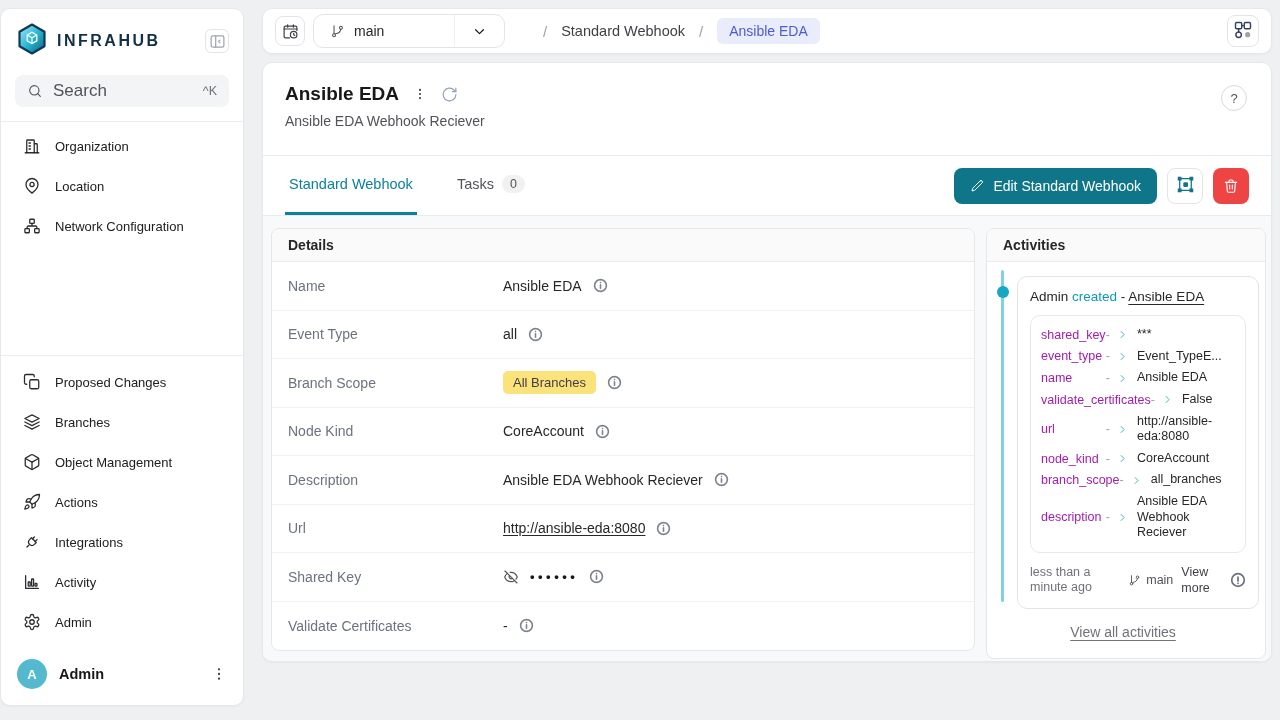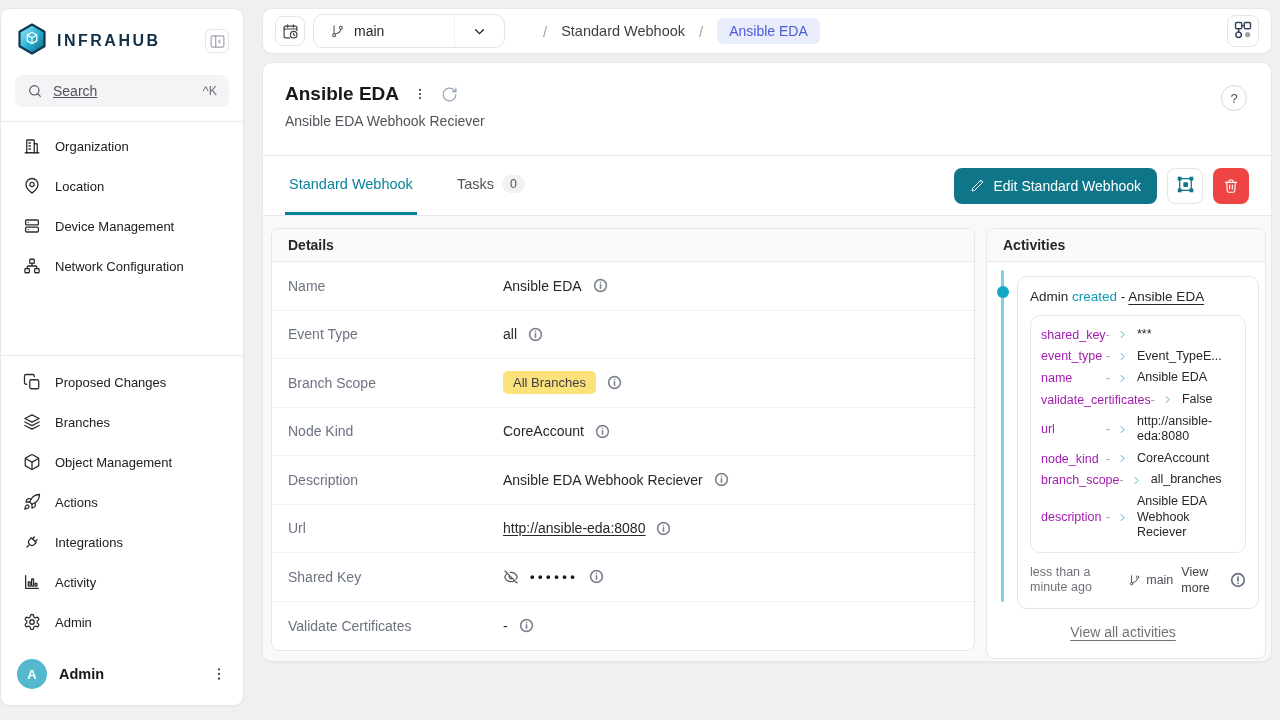--- a/index.html
+++ b/index.html
@@ -12,21 +12,21 @@
   }
   .card { background:#fff; border:1px solid #e7e8ea; border-radius:10px; box-shadow:0 1px 2px rgba(16,24,40,.04); }
   .ic { display:block; fill:none; stroke:currentColor; stroke-width:1.7; stroke-linecap:round; stroke-linejoin:round; }
 
   
   .sidebar { position:absolute; left:0; top:8px; width:244px; height:698px; display:flex; flex-direction:column; }
   .logo-row { display:flex; align-items:center; padding:14px 14px 12px 16px; }
   .logo-name { margin-left:10px; font-size:16px; font-weight:800; letter-spacing:2.5px; color:#123147; flex:1; }
   .collapse-btn { width:24px; height:24px; border:1px solid #e4e4e7; border-radius:6px; background:#fff; color:#9ca3af; display:flex; align-items:center; justify-content:center; cursor:pointer; }
   .search-box { margin:4px 14px 14px; height:32px; background:#f3f4f5; border-radius:8px; display:flex; align-items:center; padding:0 12px; gap:10px; color:#52525b; cursor:pointer; }
-  .search-text { flex:1; font-size:14px; color:#52525b;text-decoration:underline; }
+  .search-text { flex:1; font-size:17px; color:#52525b; }
   .search-kbd { font-size:12.5px; color:#71717a; }
   .menu-wrap-top { border-top:1px solid #ebecee; height:234px; overflow:hidden; padding:4px 12px 0; }
   .menu-wrap-bottom { border-top:1px solid #ebecee; padding:6px 12px 0; flex:1; }
   .mi { display:flex; align-items:center; gap:14px; height:40px; padding:0 10px; border-radius:8px; color:#202024; cursor:pointer; }
   .mi-ic { color:#2b2b30; display:flex; }
   .mi-label { font-size:13px; }
   .user-row { display:flex; align-items:center; gap:12px; padding:12px 16px 16px; }
   .avatar { width:30px; height:30px; border-radius:50%; background:#54b8ce; color:#fff; font-size:13px; font-weight:700; display:flex; align-items:center; justify-content:center; }
   .user-name { flex:1; font-weight:700; font-size:14.5px; color:#18181b; }
   .kebab { color:#3f3f46; cursor:pointer; display:flex; }
@@ -159,30 +159,20 @@
       <span class="mi-ic">
           <svg class="ic" width="18" height="18" viewBox="0 0 24 24">
             <path d="M20 10c0 5.5-8 11.5-8 11.5S4 15.5 4 10a8 8 0 0 1 16 0z"></path>
             <circle cx="12" cy="10" r="2.8"></circle>
           </svg>
         </span>
       <span class="mi-label">Location</span>
     </div>
     <div class="mi">
       <span class="mi-ic">
-          <svg class="ic" width="18" height="18" viewBox="0 0 24 24">
-            <rect x="3.5" y="4" width="17" height="6.6" rx="1.2"></rect>
-            <rect x="3.5" y="13.4" width="17" height="6.6" rx="1.2"></rect>
-            <path d="M7 7.3h.01M7 16.7h.01"></path>
-          </svg>
-        </span>
-      <span class="mi-label">Device Management</span>
-    </div>
-    <div class="mi">
-      <span class="mi-ic">
           <svg class="ic" width="18" height="18" viewBox="0 0 24 24" stroke-width="1.6">
             <rect x="9" y="3" width="6" height="5.5" rx="1"></rect>
             <rect x="2.5" y="15.5" width="6" height="5.5" rx="1"></rect>
             <rect x="15.5" y="15.5" width="6" height="5.5" rx="1"></rect>
             <path d="M12 8.5V12M5.5 15.5V14a2 2 0 0 1 2-2h9a2 2 0 0 1 2 2v1.5"></path>
           </svg>
         </span>
       <span class="mi-label">Network Configuration</span>
     </div>
   </div>

